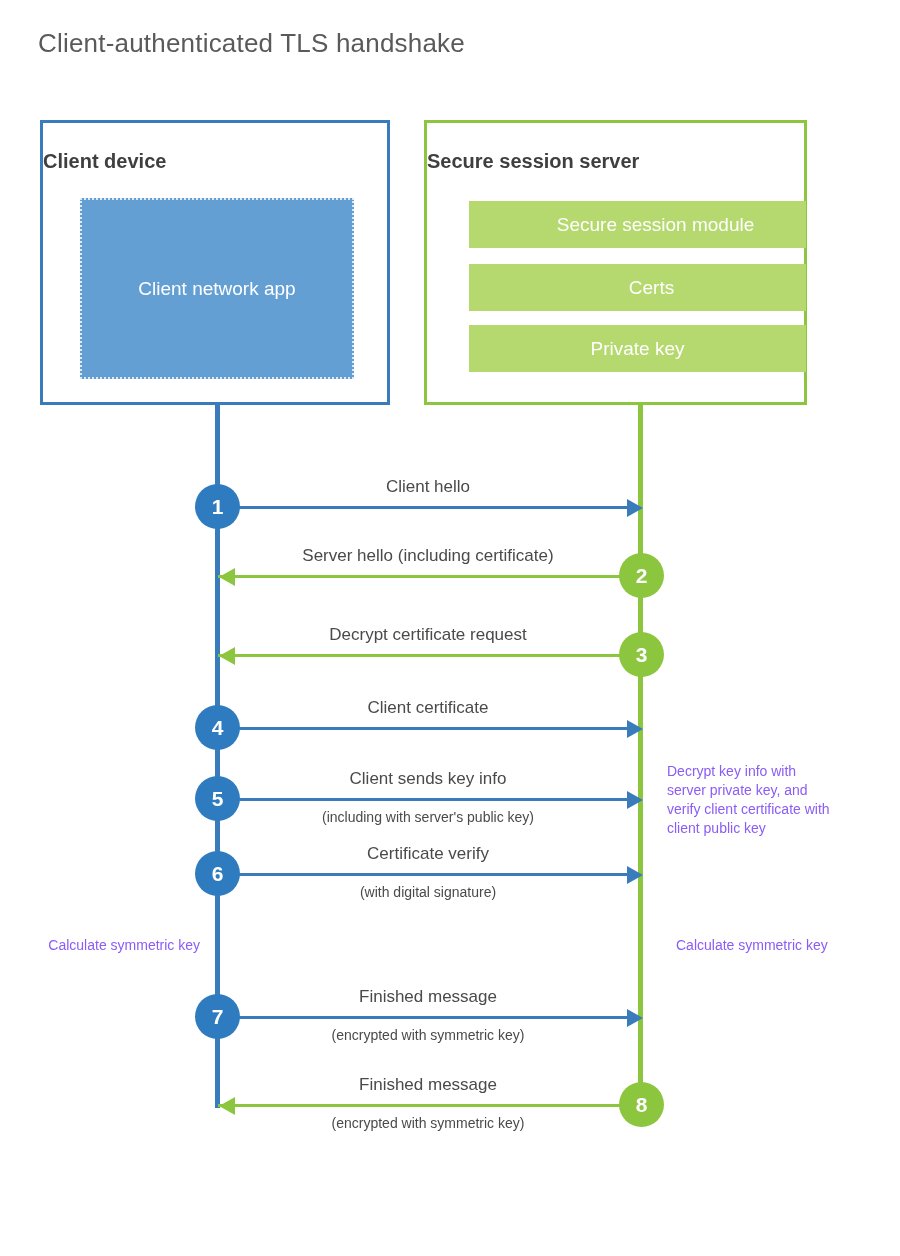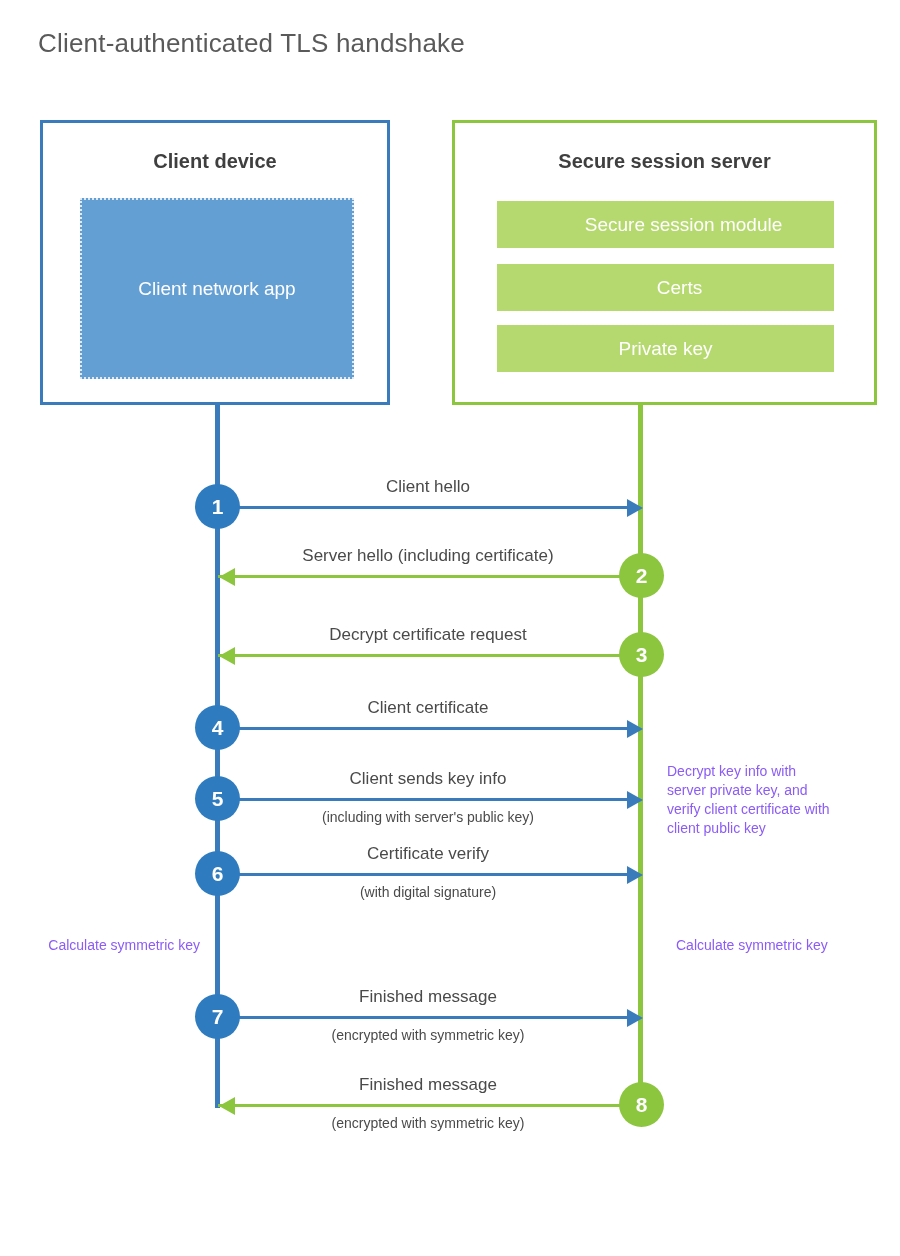--- a/index.html
+++ b/index.html
@@ -34,32 +34,31 @@
     background: #ffffff;
   }
   #client-box {
     left: 40px;
     top: 120px;
     width: 350px;
     height: 285px;
     border: 3px solid #3a7cbb;
   }
   #server-box {
-    left: 452px;
+    left: 424px;
     top: 120px;
-    width: 425px;
+    width: 383px;
     height: 285px;
     border: 3px solid #8cc63e;
   }
   .entity-title {
     position: absolute;
     left: 0;
     right: 0;
     top: 27px;
-    text-align: center;
     font-size: 20px;
     font-weight: bold;
     color: #3f3f3f;
   }
 
   #client-app {
     position: absolute;
     left: 37px;
     top: 75px;
     width: 274px;

